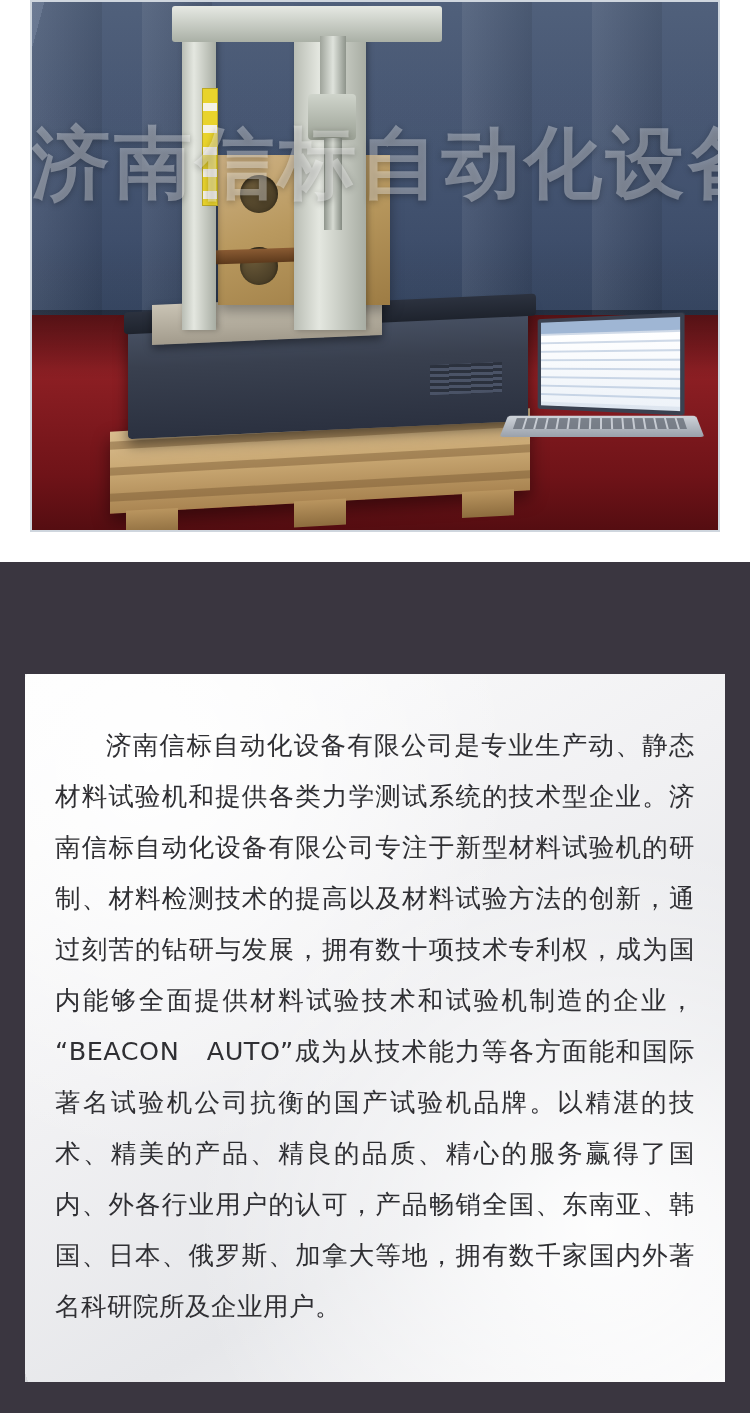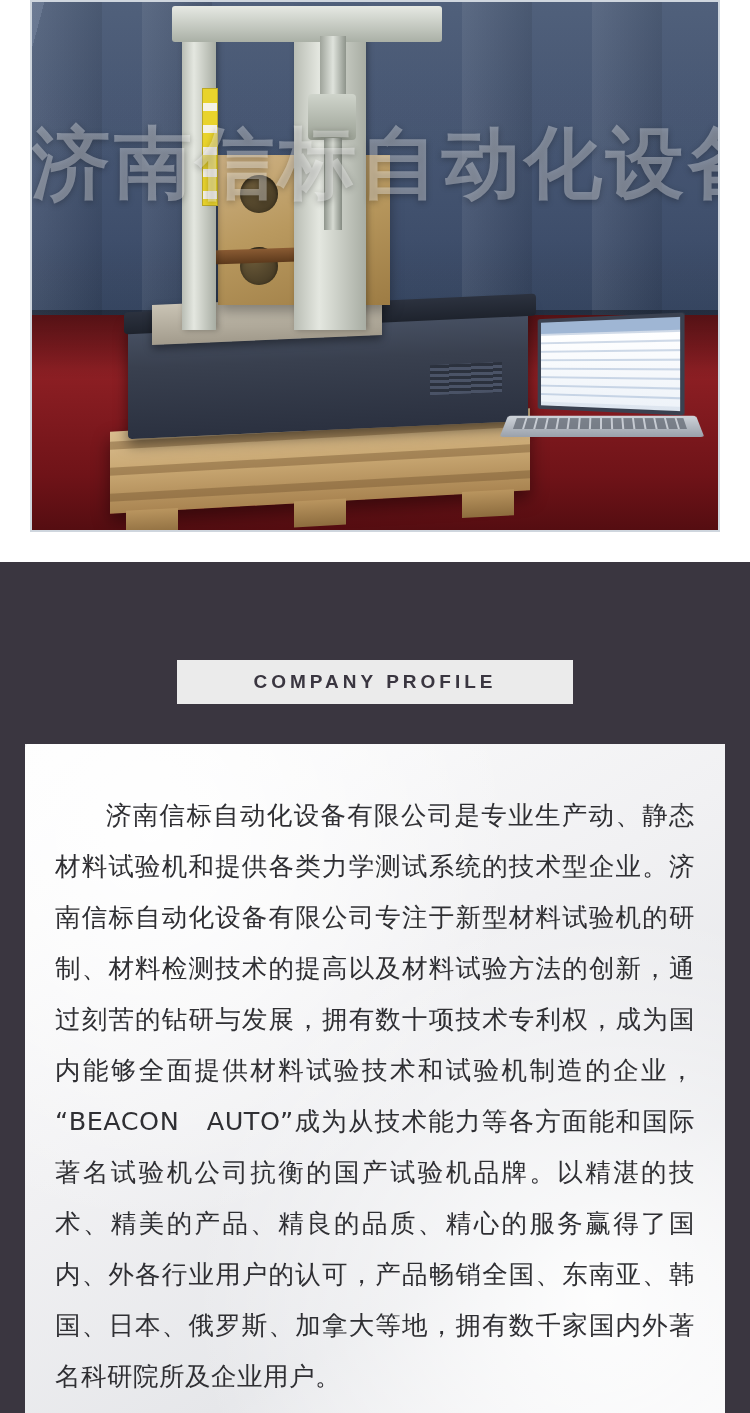--- a/index.html
+++ b/index.html
@@ -273,20 +273,17 @@
     </div>
     <div class="laptop-base">
       <div class="keys"></div>
     </div>
 
     <figcaption class="watermark">济南信标自动化设备</figcaption>
   </figure>
 </section>
 
 <section class="profile-section">
-  <div class="profile-sub-wrap">
-    <div class="profile-sub">COMPANY PROFILE</div>
-  </div>
 
   <article class="marble-card">
     <p class="marble-text">济南信标自动化设备有限公司是专业生产动、静态材料试验机和提供各类力学测试系统的技术型企业。济南信标自动化设备有限公司专注于新型材料试验机的研制、材料检测技术的提高以及材料试验方法的创新，通过刻苦的钻研与发展，拥有数十项技术专利权，成为国内能够全面提供材料试验技术和试验机制造的企业，“BEACON　AUTO”成为从技术能力等各方面能和国际著名试验机公司抗衡的国产试验机品牌。以精湛的技术、精美的产品、精良的品质、精心的服务赢得了国内、外各行业用户的认可，产品畅销全国、东南亚、韩国、日本、俄罗斯、加拿大等地，拥有数千家国内外著名科研院所及企业用户。</p>
   </article>
 </section>
 
 </body></html>

